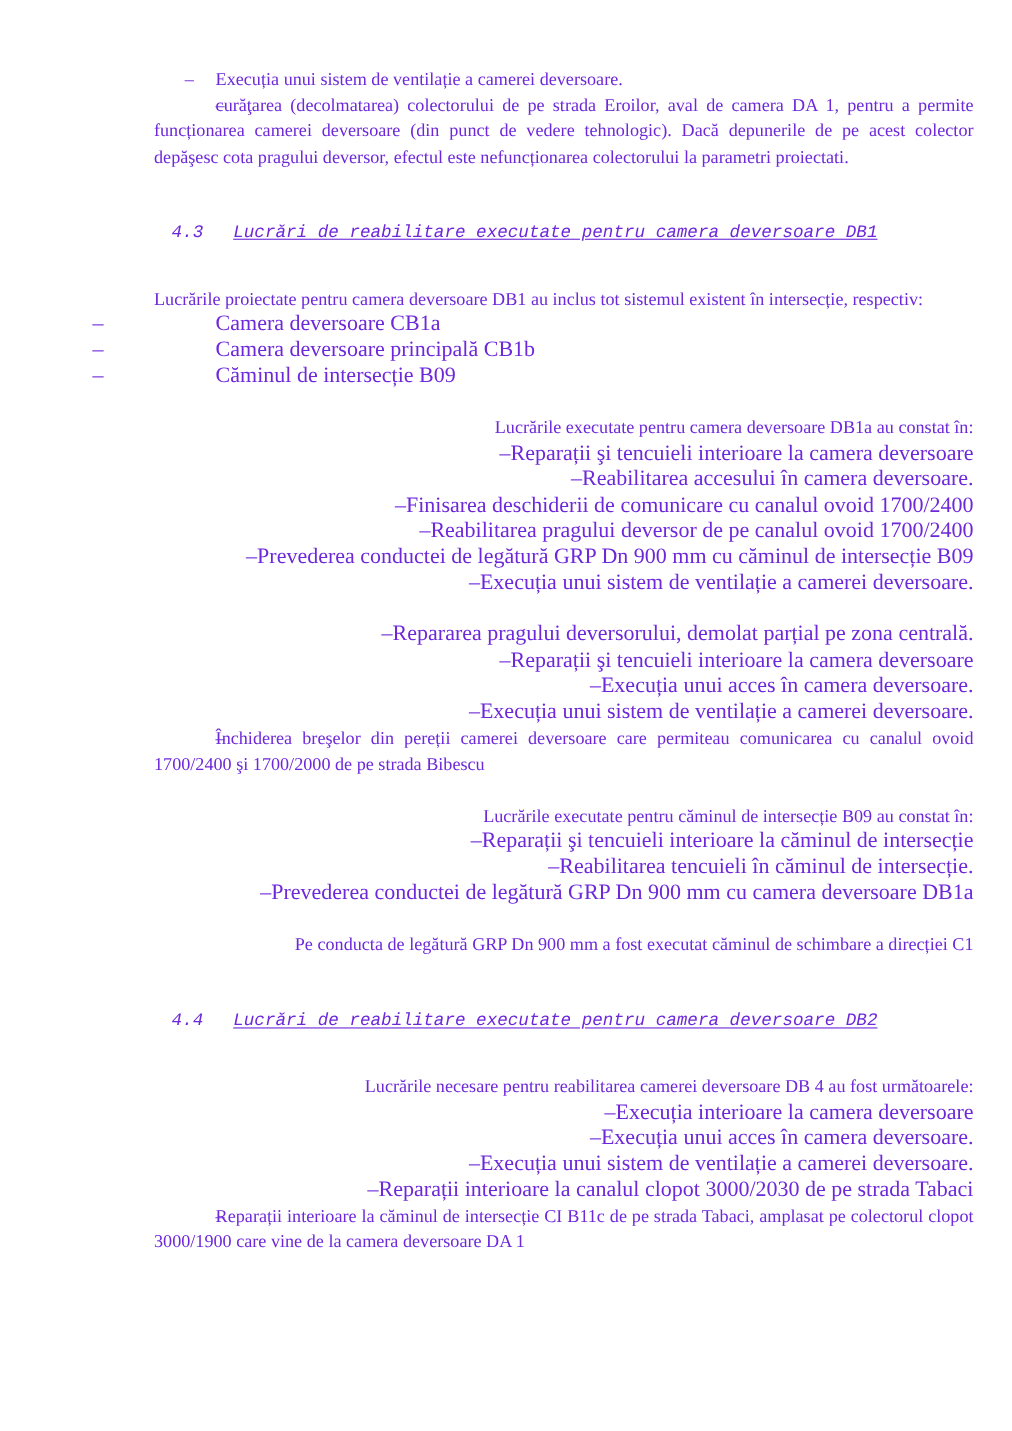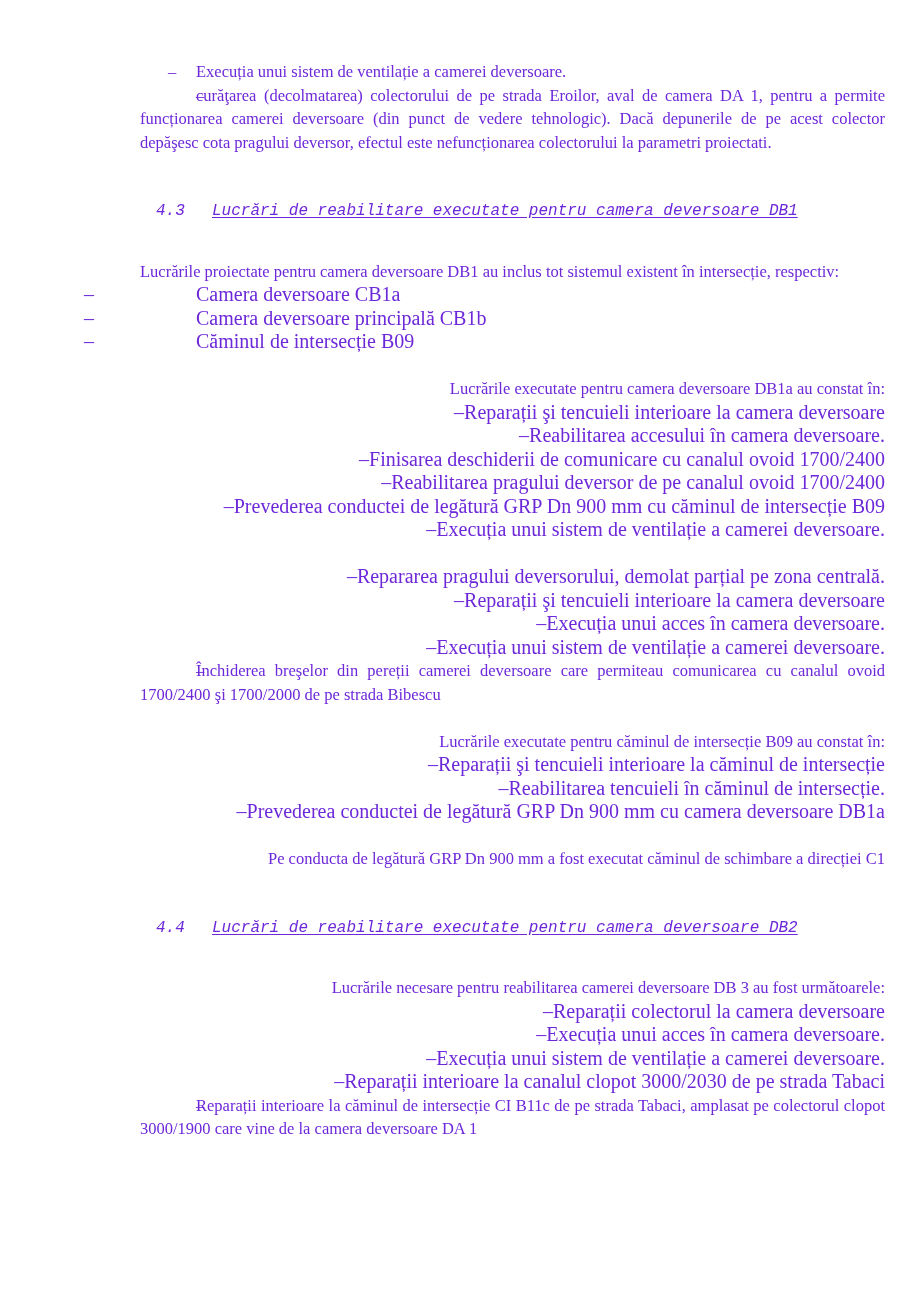--- a/index.html
+++ b/index.html
@@ -168,23 +168,23 @@
     <p class="bul-l1"><span class="dash">–</span><span>Prevederea conductei de legătură GRP Dn 900 mm cu camera deversoare DB1a</span></p>
 
     <div class="blank"></div>
 
     <p class="para flush">Pe conducta de legătură GRP Dn 900 mm a fost executat căminul de schimbare a direcției C1</p>
 
     <div class="gap-heading-before"></div>
     <h2 class="heading"><span class="num">4.4</span><span class="title">Lucrări de reabilitare executate pentru camera deversoare DB2</span></h2>
     <div class="gap-heading-after"></div>
 
-    <p class="para flush">Lucrările necesare pentru reabilitarea camerei deversoare DB 3 au fost următoarele:</p>
+    <p class="para flush">Lucrările necesare pentru reabilitarea camerei deversoare DB 4 au fost următoarele:</p>
 
-    <p class="bul-l1"><span class="dash">–</span><span>Reparații colectorul la camera deversoare</span></p>
+    <p class="bul-l1"><span class="dash">–</span><span>Execuția interioare la camera deversoare</span></p>
     <p class="bul-l1"><span class="dash">–</span><span>Execuția unui acces în camera deversoare.</span></p>
     <p class="bul-l1"><span class="dash">–</span><span>Execuția unui sistem de ventilație a camerei deversoare.</span></p>
     <p class="bul-l1"><span class="dash">–</span><span>Reparații interioare la canalul clopot 3000/2030 de pe strada Tabaci</span></p>
 
     <p class="bul-just"><span class="dash">–</span><span>Reparații interioare la căminul de intersecție CI B11c de pe strada Tabaci, amplasat pe colectorul clopot 3000/1900  care vine de la camera deversoare DA 1</span></p>
 
   </div>
 </div>
 
 </body></html>

